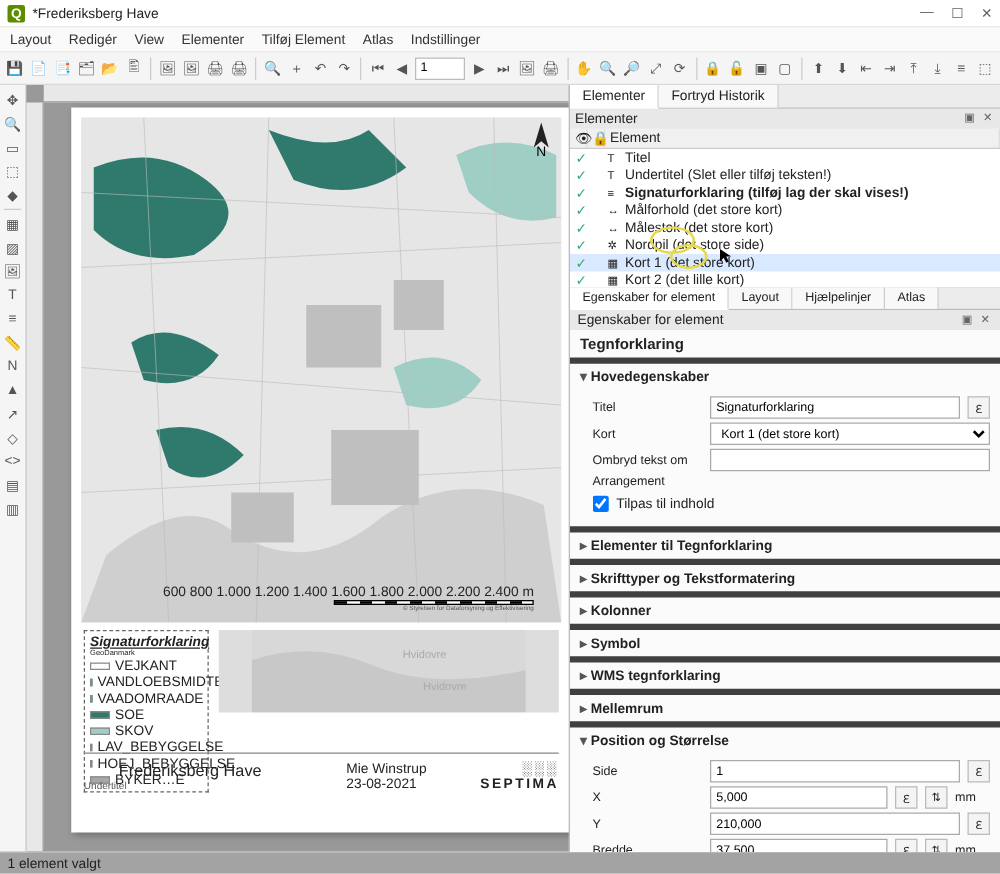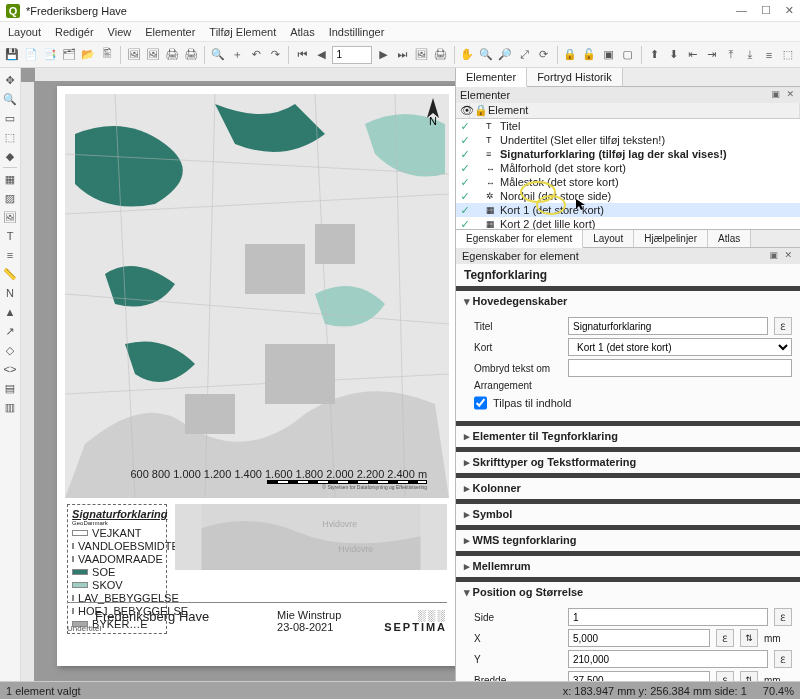--- a/index.html
+++ b/index.html
@@ -465,17 +465,13 @@
 
         </div>
       </div>
 
     </div>
   </div>
 </div>
 
 <div class="status">
   <span>1 element valgt</span>
-  <div class="r">
-    <span>x: 183.947 mm  y: 256.384 mm  side: 1</span>
-    <span>70.4%</span>
-  </div>
 </div>
 
 </body></html>

